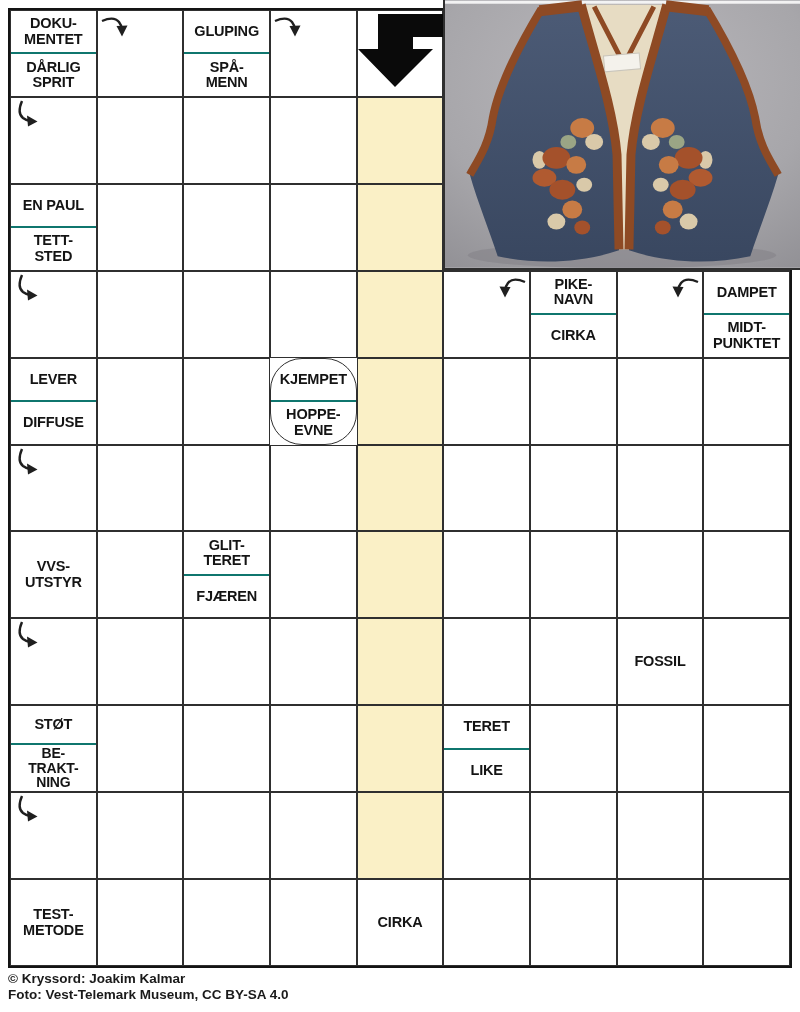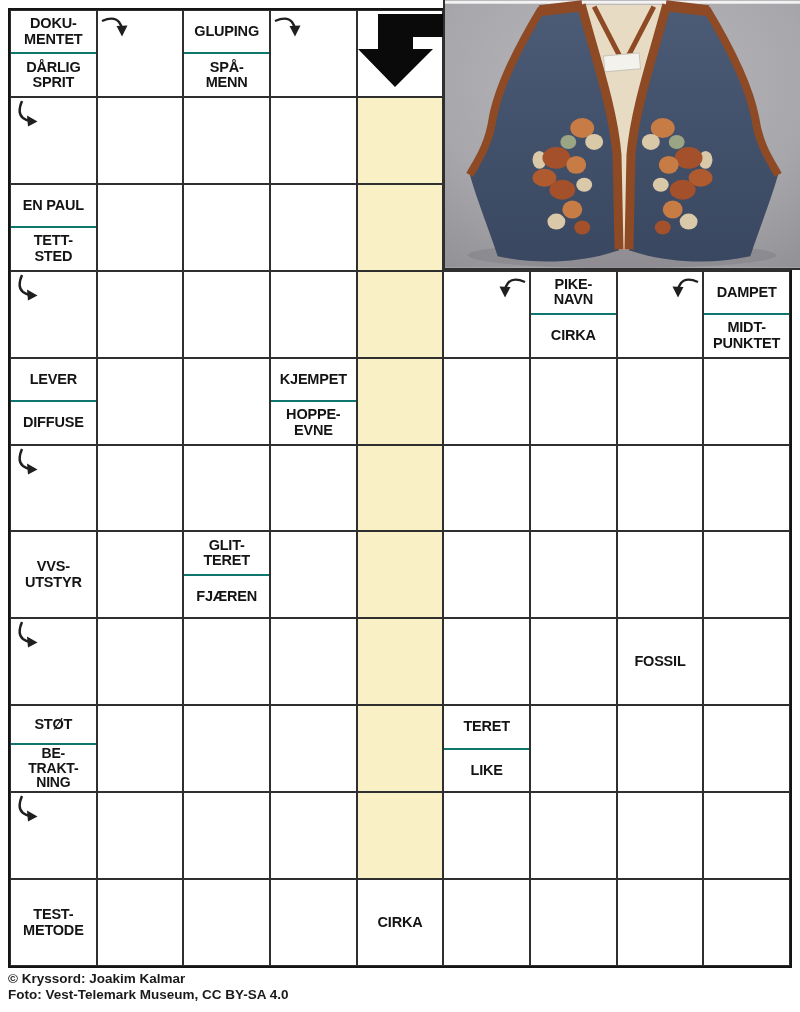--- a/index.html
+++ b/index.html
@@ -142,21 +142,21 @@
       <div class="clue-half top">DAMPET</div>
       <div class="clue-half">MIDT-
 PUNKTET</div>
     </div>
     <div class="cell clue-split" style="grid-area: 5 / 1;">
       <div class="clue-half top">LEVER</div>
       <div class="clue-half">DIFFUSE</div>
     </div>
     <div class="cell" style="grid-area: 5 / 2;"></div>
     <div class="cell" style="grid-area: 5 / 3;"></div>
-    <div class="cell clue-split" style="grid-area: 5 / 4;">
+    <div class="cell clue-split" style="grid-area: 5 / 4; border-radius: 32px;">
       <div class="clue-half top">KJEMPET</div>
       <div class="clue-half">HOPPE-
 EVNE</div>
     </div>
     <div class="cell hl" style="grid-area: 5 / 5;"></div>
     <div class="cell" style="grid-area: 5 / 6;"></div>
     <div class="cell" style="grid-area: 5 / 7;"></div>
     <div class="cell" style="grid-area: 5 / 8;"></div>
     <div class="cell" style="grid-area: 5 / 9;"></div>
     <div class="cell" style="grid-area: 6 / 1;">

